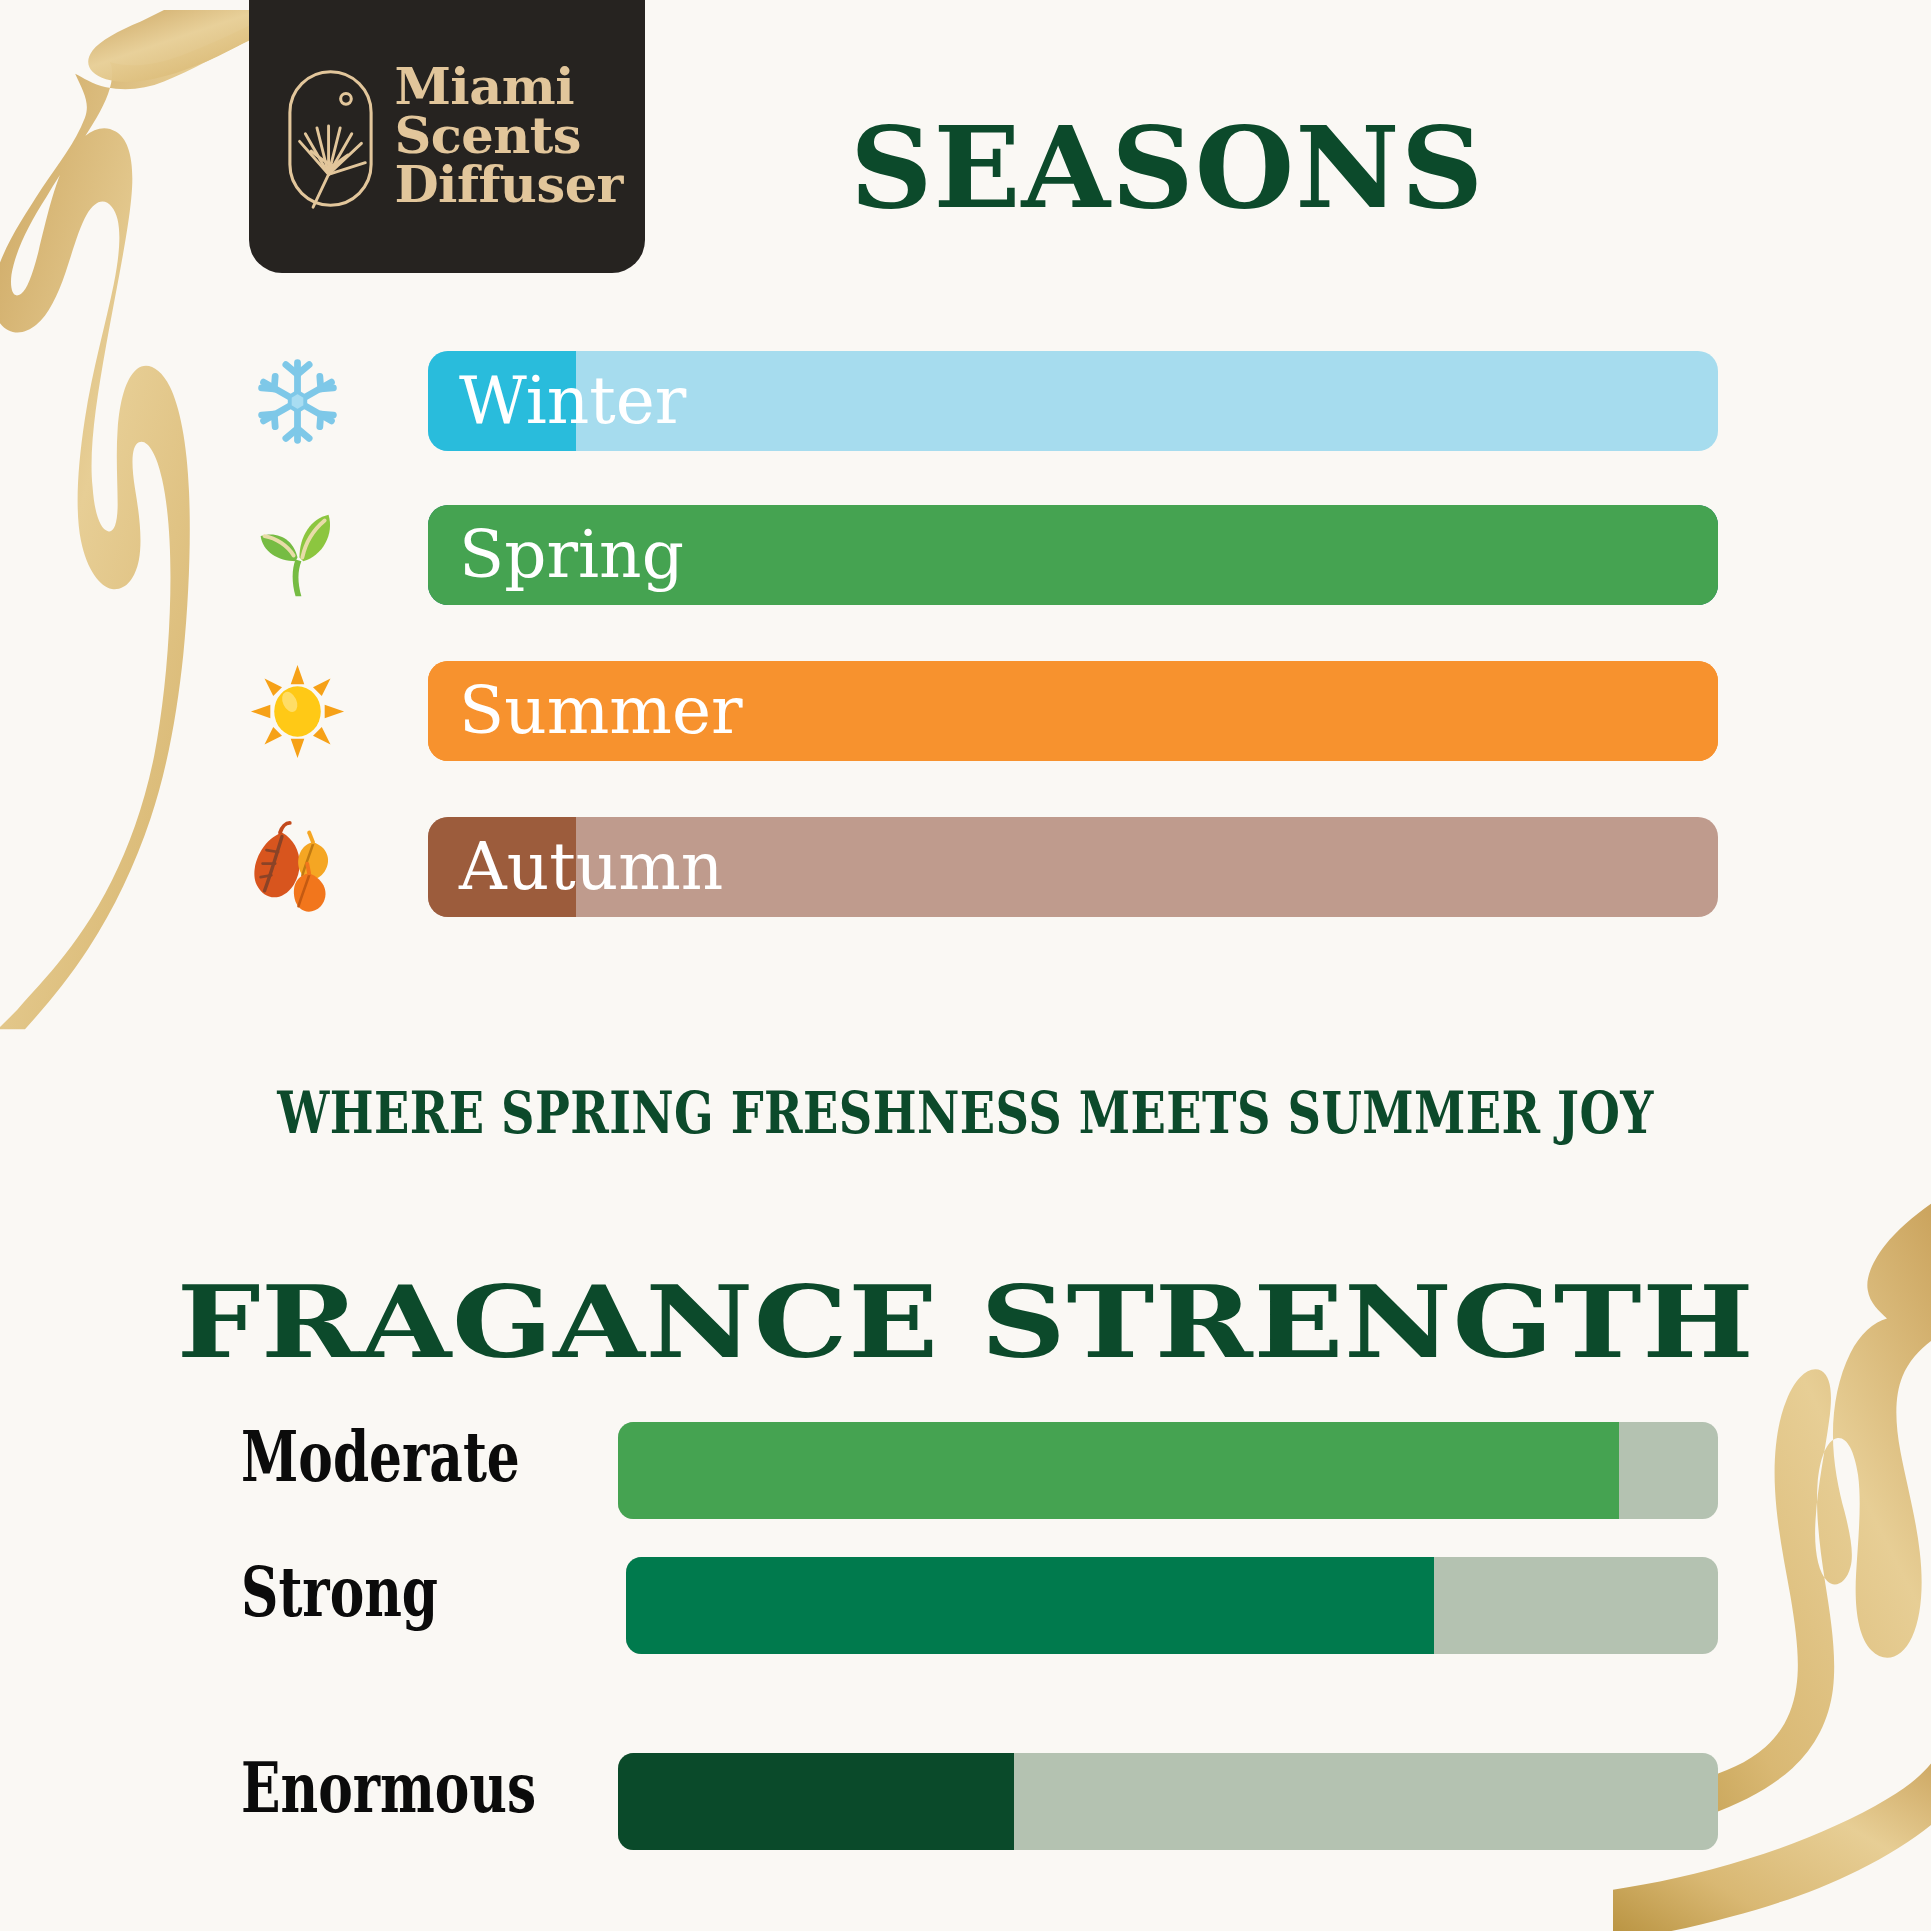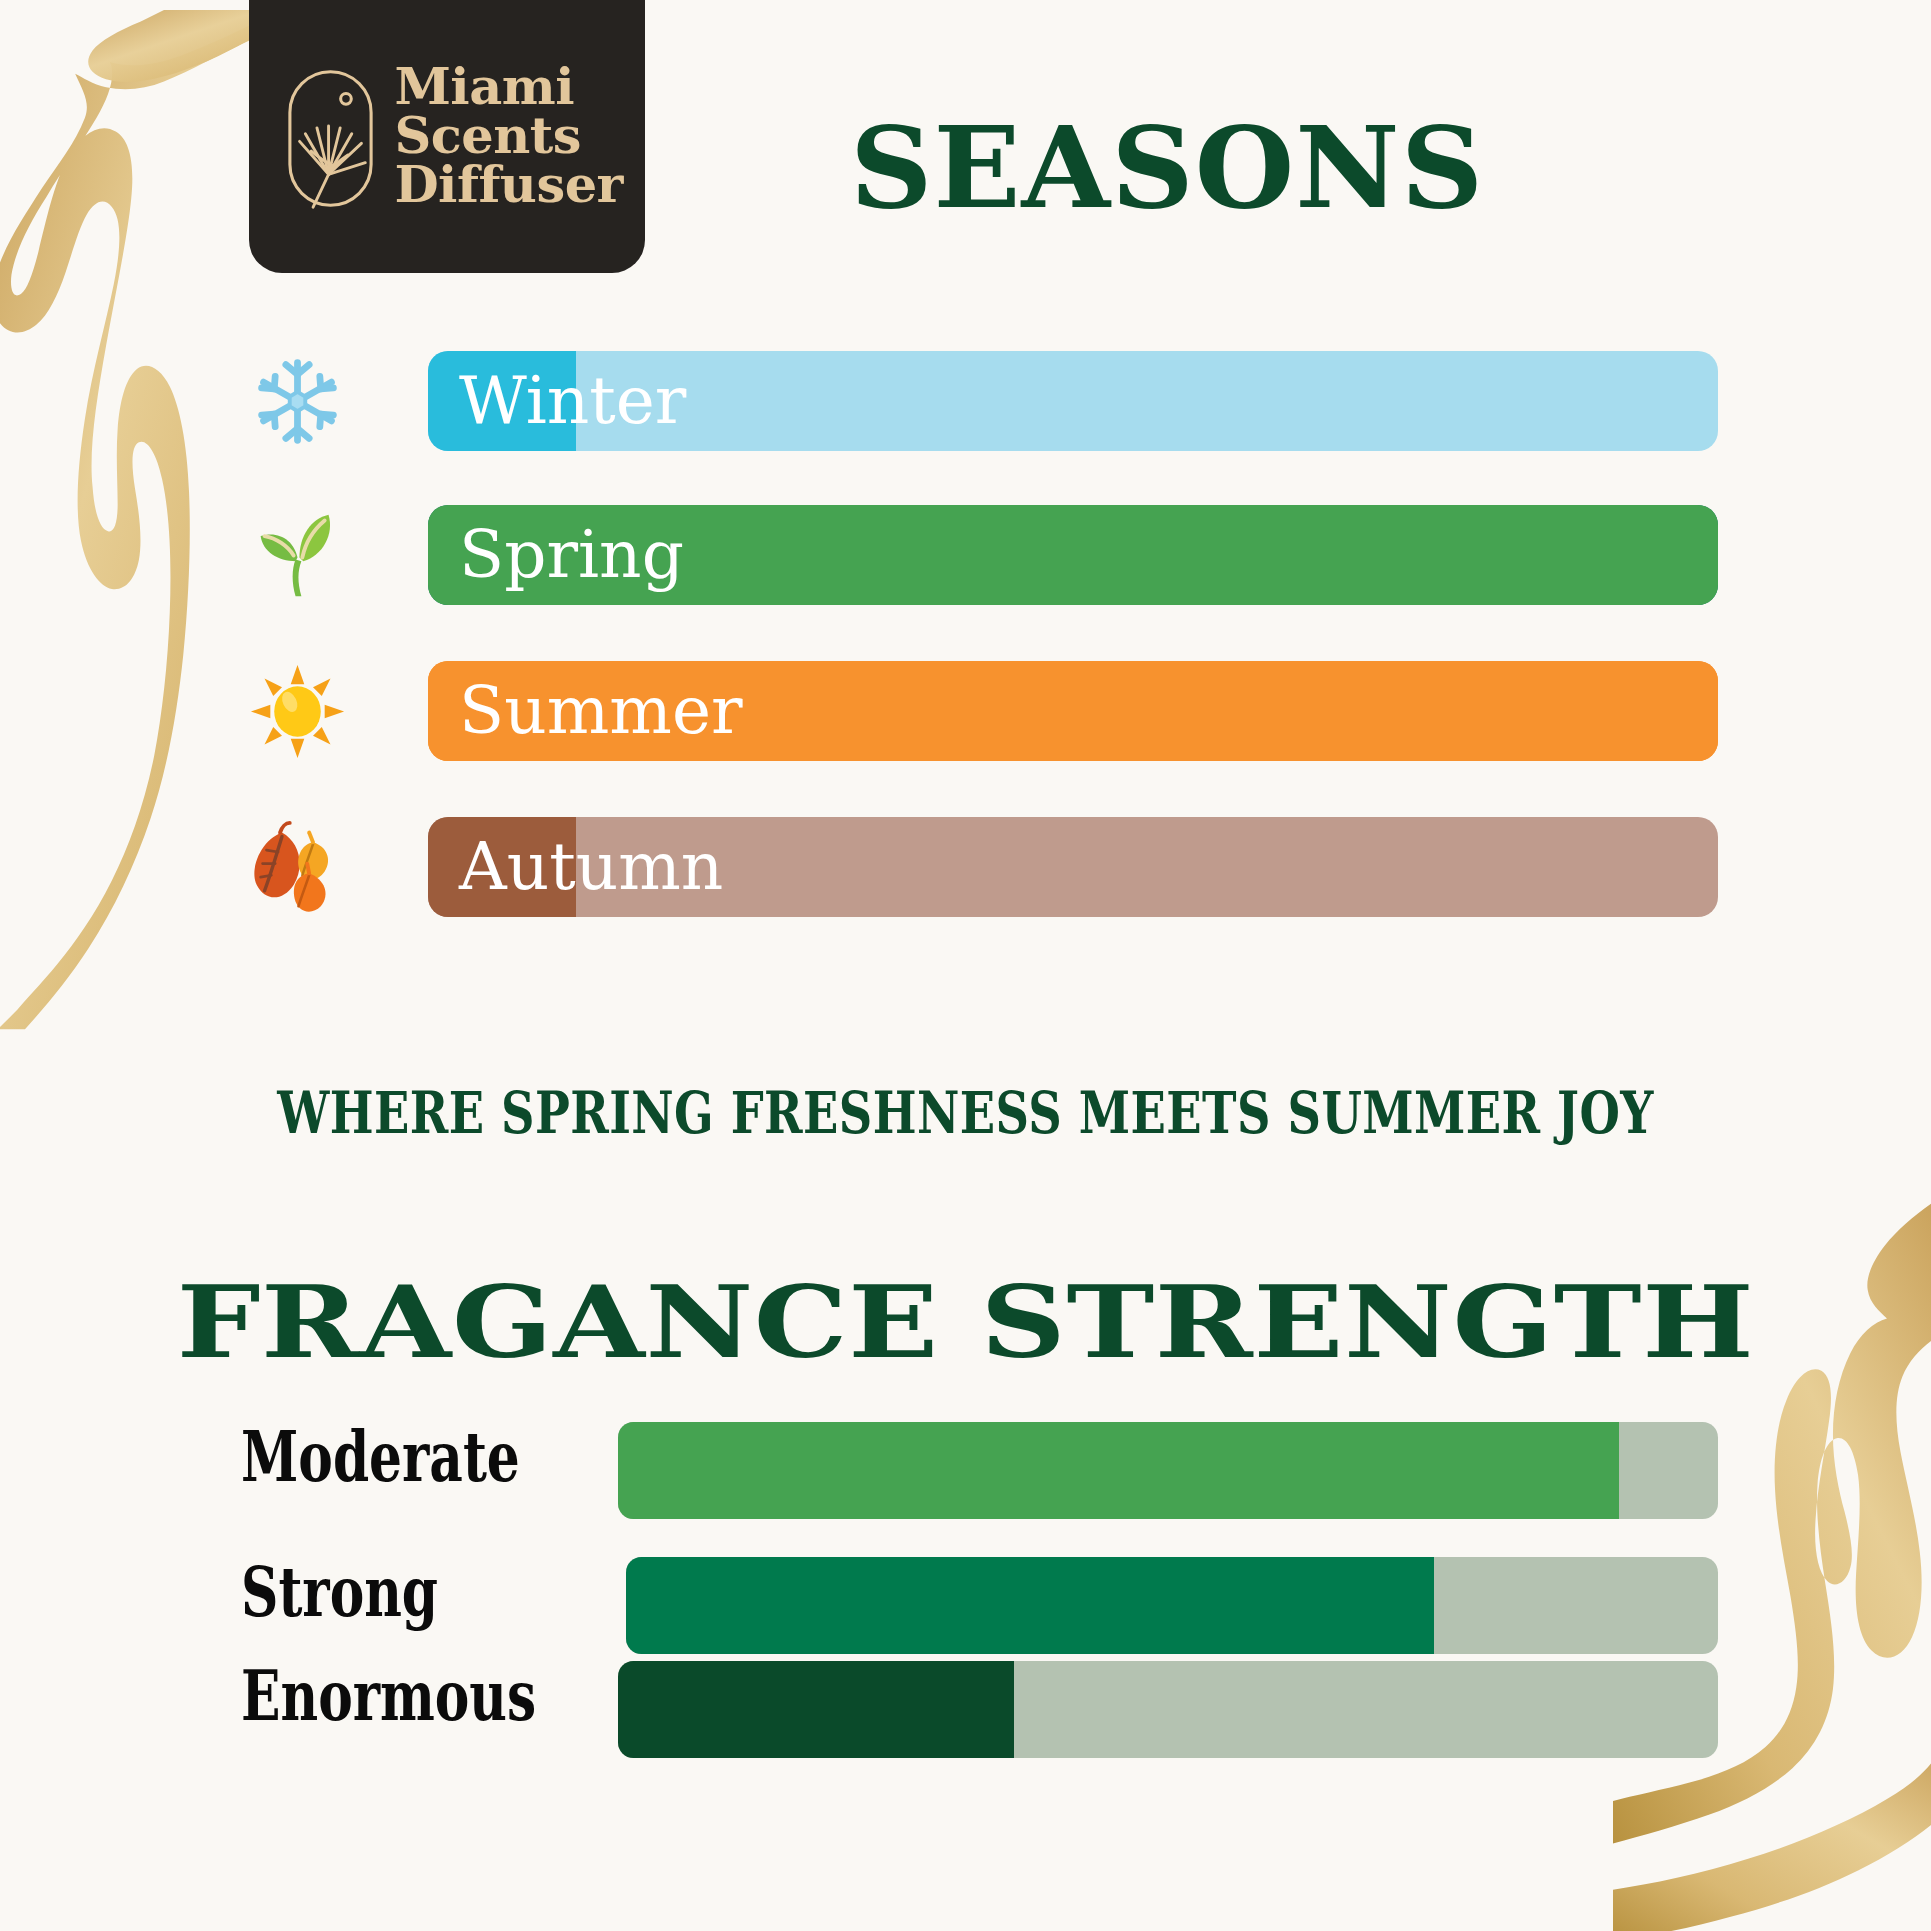--- a/index.html
+++ b/index.html
@@ -86,21 +86,21 @@
     color:#ffffff;
     font-family:"DejaVu Serif", serif;
     font-size:66px;line-height:1;
     white-space:nowrap;
   }
 
   
   .str-row{position:absolute;left:241px;width:1477px;height:102px;display:flex;}
   #str-row-0{top:1422px;}
   #str-row-1{top:1557px;gap:8px;}
-  #str-row-2{top:1661px;}
+  #str-row-2{top:1753px;}
 
   .str-label{
     width:377px;flex:0 0 auto;
     color:#0b0b0b;
     font-family:"DejaVu Serif", serif;
     font-weight:700;font-size:70px;
     line-height:1;white-space:nowrap;
     transform:scaleX(0.74);transform-origin:left center;
   }
   .str-track{

